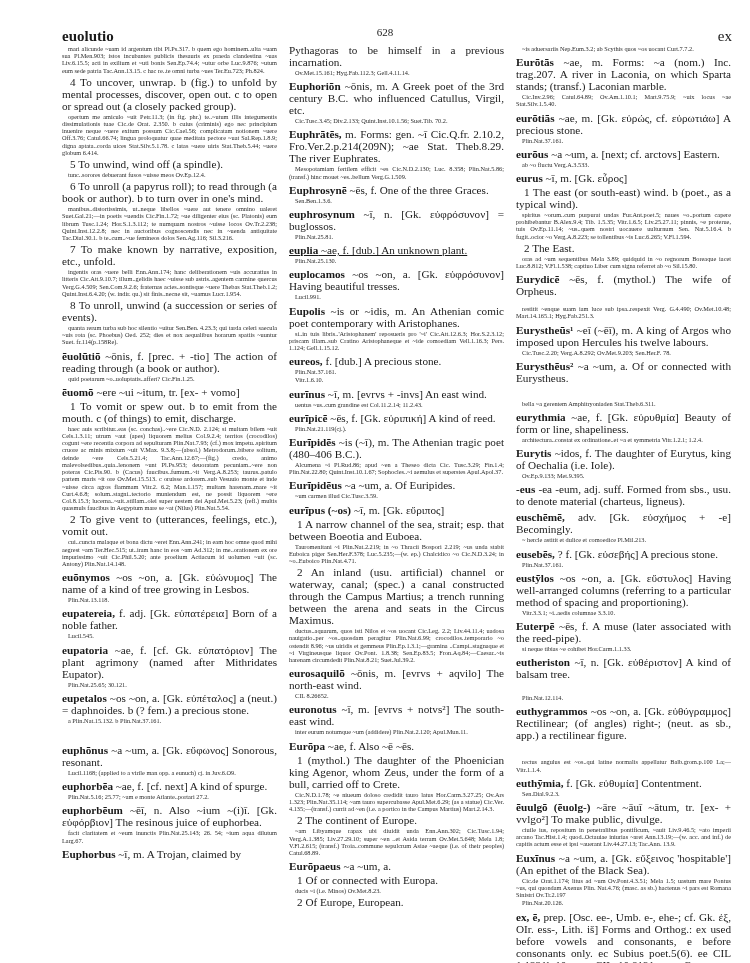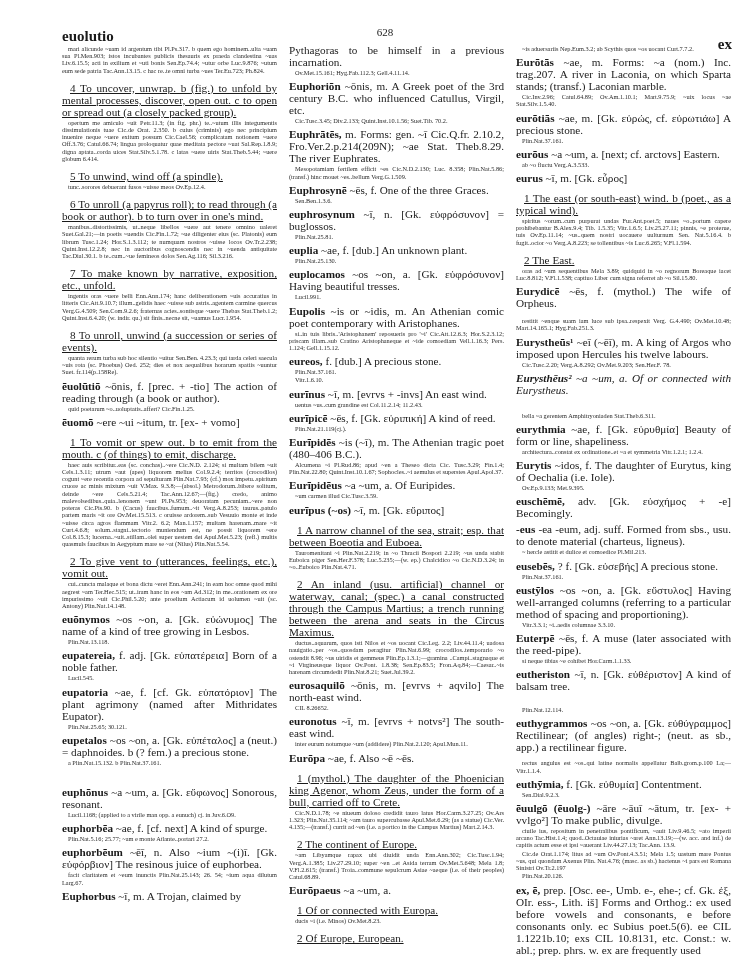--- a/index.html
+++ b/index.html
@@ -1,27 +1,27 @@
 <!DOCTYPE html>
 <html><head>
 <meta charset="utf-8">
 <style>
   html, body { margin:0; padding:0; background:#ffffff; }
   body { width:750px; height:963px; overflow:hidden; position:relative; color:#1a1a1a;
          font-family:"Liberation Serif","DejaVu Serif",serif; }
   .header { position:absolute; top:22px; left:62px; right:18px; height:24px; }
   .hw-left { position:absolute; left:0; top:6px; font-weight:bold; font-size:15px; }
   .pagenum { position:absolute; left:50%; top:4px; transform:translateX(-50%); font-size:11px; margin-left:-12px;}
-  .hw-right { position:absolute; right:0; top:6px; font-weight:bold; font-size:15px;margin-top:8px; }
+  .hw-right { position:absolute; right:0; top:6px; font-weight:normal; font-size:15px; }
   .cols { position:absolute; top:44px; left:62px; width:670px; display:flex; gap:12px; }
   .col { width:215px; font-size:10.2px; line-height:11.2px; text-align:justify; }
   .entry { margin:0 0 5px 0; }
   .def { font-size:10.2px; line-height:11.2px; }
   .cite { font-size:6.3px; line-height:7.2px; color:#2a2a2a; display:block; margin:1px 0 1px 0; text-indent:6px; }
-  .sense { display:block; text-indent:8px; margin-top:8px;text-decoration:underline; }
+  .sense { display:block; text-indent:8px; margin-top:2px; }
   .lemma { font-weight:bold; }
   .big { font-size:11.2px; line-height:12px; }
 </style>
 </head>
 <body>
 
 <div class="header">
   <span class="hw-left">euolutio</span>
   <span class="pagenum">628</span>
   <span class="hw-right">ex</span>
@@ -67,21 +67,21 @@
       <div class="def big">Pythagoras to be himself in a previous incarnation.</div>
       <span class="cite">Ov.Met.15.161; Hyg.Fab.112.3; Gell.4.11.14.</span>
       <div class="entry def big" style="margin-top: 4px; margin-bottom: 0px;"><span class="lemma">Euphoriōn</span><span> ~ōnis, m. A Greek poet of the 3rd century B.C. who influenced Catullus, Virgil, etc.</span></div>
       <span class="cite">Cic.Tusc.3.45; Div.2.133; Quint.Inst.10.1.56; Suet.Tib. 70.2.</span>
       <div class="entry def big" style="margin-top: 4px; margin-bottom: 0px;"><span class="lemma">Euphrātēs,</span><span> m. Forms: gen. ~ī Cic.Q.fr. 2.10.2, Fro.Ver.2.p.214(209N); ~ae Stat. Theb.8.29. The river Euphrates.</span></div>
       <span class="cite">Mesopotamiam fertilem efficit ~es Cic.N.D.2.130; Luc. 8.358; Plin.Nat.5.86; (transf.) hinc mouet ~es..bellum Verg.G.1.509.</span>
       <div class="entry def big" style="margin-top: 4px; margin-bottom: 0px;"><span class="lemma">Euphrosynē</span><span> ~ēs, f. One of the three Graces.</span></div>
       <span class="cite">Sen.Ben.1.3.6.</span>
       <div class="entry def big" style="margin-top: 4px; margin-bottom: 0px;"><span class="lemma">euphrosynum</span><span> ~ī, n. [Gk. εὐφρόσυνον] = buglossos.</span></div>
       <span class="cite">Plin.Nat.25.81.</span>
-      <div class="entry def big" style="margin-top: 4px; margin-bottom: 0px;"><span class="lemma">euplia</span><span> ~ae, f. [dub.] An unknown plant.</span></div>
+      <div class="entry def big" style="margin-top: 4px; margin-bottom: 0px; text-decoration: underline;"><span class="lemma">euplia</span><span> ~ae, f. [dub.] An unknown plant.</span></div>
       <span class="cite">Plin.Nat.25.130.</span>
       <div class="entry def big" style="margin-top: 4px; margin-bottom: 0px;"><span class="lemma">euplocamos</span><span> ~os ~on, a. [Gk. εὐφρόσυνον] Having beautiful tresses.</span></div>
       <span class="cite">Lucil.991.</span>
       <div class="entry def big" style="margin-top: 4px; margin-bottom: 0px;"><span class="lemma">Eupolis</span><span> ~is or ~idis, m. An Athenian comic poet contemporary with Aristophanes.</span></div>
       <span class="cite">si..in tuis libris..'Aristophanem' reposueris pro '~i' Cic.Att.12.6.3; Hor.S.2.3.12; priscam illam..sub Cratino Aristophaneque et ~ide comoediam Vell.1.16.3; Pers. 1.124; Gell.1.15.12.</span>
       <div class="entry def big" style="margin-top: 4px; margin-bottom: 0px;"><span class="lemma">eureos,</span><span> f. [dub.] A precious stone.</span></div>
       <span class="cite">Plin.Nat.37.161.</span>
       <span class="cite">Vitr.1.6.10.</span>
       <div class="entry def big" style="margin-top: 4px; margin-bottom: 0px;"><span class="lemma">eurīnus</span><span> ~ī, m. [evrvs + -invs] An east wind.</span></div>
       <span class="cite">uentus ~us..cum grandine est Col.11.2.14; 11.2.43.</span>
@@ -120,40 +120,41 @@
       <span class="cite">ab ~o fluctu Verg.A.3.533.</span>
       <div class="entry def big" style="margin-top: 4px; margin-bottom: 0px;"><span class="lemma">eurus</span><span> ~ī, m. [Gk. εὖρος]</span></div>
       <span class="sense def big">1 The east (or south-east) wind. b (poet., as a typical wind).</span>
       <span class="cite">spiritus ~orum..cum purpurat undas Fur.Ant.poet.5; naues ~o..portum capere prohibebantur B.Alex.9.4; Tib. 1.5.35; Vitr.1.6.5; Liv.25.27.11; pinnis, ~e proterue, tuis Ov.Ep.11.14; ~us..quem nostri uocauere uulturnum Sen. Nat.5.16.4. b fugit..ocior ~o Verg.A.8.223; se tollentibus ~is Luc.6.265; V.Fl.1.594.</span>
       <span class="sense def big">2 The East.</span>
       <span class="cite">oras ad ~um sequentibus Mela 3.89; quidquid in ~o regnorum Boreaque iacet Luc.8.812; V.Fl.1.538; captiuo Liber cum signa referret ab ~o Sil.15.80.</span>
       <div class="entry def big" style="margin-top: 4px; margin-bottom: 8px;"><span class="lemma">Eurydicē</span><span> ~ēs, f. (mythol.) The wife of Orpheus.</span></div>
       <span class="cite">restitit ~enque suam iam luce sub ipsa..respexit Verg. G.4.490; Ov.Met.10.48; Mart.14.165.1; Hyg.Fab.251.3.</span>
       <div class="entry def big" style="margin-top: 4px; margin-bottom: 0px;"><span class="lemma">Eurystheūs¹</span><span> ~eī (~ēī), m. A king of Argos who imposed upon Hercules his twelve labours.</span></div>
       <span class="cite">Cic.Tusc.2.20; Verg.A.8.292; Ov.Met.9.203; Sen.Her.F. 78.</span>
-      <div class="entry def big" style="margin-top: 4px; margin-bottom: 16px; font-style: italic;"><span class="lemma">Eurysthēus²</span><span> ~a ~um, a. Of or connected with Eurystheus.</span></div>
+      <div class="entry def big" style="margin-top: 4px; margin-bottom: 16px;"><span class="lemma">Eurysthēus²</span><span> ~a ~um, a. Of or connected with Eurystheus.</span></div>
       <span class="cite">bella ~a gerentem Amphitryoniaden Stat.Theb.6.311.</span>
       <div class="entry def big" style="margin-top: 4px; margin-bottom: 0px;"><span class="lemma">eurythmia</span><span> ~ae, f. [Gk. εὐρυθμία] Beauty of form or line, shapeliness.</span></div>
       <span class="cite">architectura..constat ex ordinatione..et ~a et symmetria Vitr.1.2.1; 1.2.4.</span>
       <div class="entry def big" style="margin-top: 4px; margin-bottom: 0px;"><span class="lemma">Eurytis</span><span> ~idos, f. The daughter of Eurytus, king of Oechalia (i.e. Iole).</span></div>
       <span class="cite">Ov.Ep.9.133; Met.9.395.</span>
+      <div class="entry def big" style="margin-top: 4px; margin-bottom: 0px;"><span class="lemma">-eus</span><span> -ea -eum, adj. suff. Formed from sbs., usu. to denote material (charteus, ligneus).</span></div>
       <div class="entry def big" style="margin-top: 4px; margin-bottom: 0px;"><span class="lemma">euschēmē,</span><span> adv. [Gk. εὐσχήμος + -e] Becomingly.</span></div>
-      <div class="entry def big" style="margin-top: 4px; margin-bottom: 0px;"><span class="lemma">-eus</span><span> -ea -eum, adj. suff. Formed from sbs., usu. to denote material (charteus, ligneus).</span></div>
       <span class="cite">~ hercle astitit et dulice et comoedice Pl.Mil.213.</span>
       <div class="entry def big" style="margin-top: 4px; margin-bottom: 0px;"><span class="lemma">eusebēs,</span><span> ? f. [Gk. εὐσεβής] A precious stone.</span></div>
       <span class="cite">Plin.Nat.37.161.</span>
       <div class="entry def big" style="margin-top: 4px; margin-bottom: 0px;"><span class="lemma">eustȳlos</span><span> ~os ~on, a. [Gk. εὔστυλος] Having well-arranged columns (referring to a particular method of spacing and proportioning).</span></div>
       <span class="cite">Vitr.3.3.1; ~i..aedis columnae 3.3.10.</span>
       <div class="entry def big" style="margin-top: 4px; margin-bottom: 0px;"><span class="lemma">Euterpē</span><span> ~ēs, f. A muse (later associated with the reed-pipe).</span></div>
       <span class="cite">si neque tibias ~e cohibet Hor.Carm.1.1.33.</span>
       <div class="entry def big" style="margin-top: 4px; margin-bottom: 14px;"><span class="lemma">eutheriston</span><span> ~ī, n. [Gk. εὐθέριστον] A kind of balsam tree.</span></div>
       <span class="cite">Plin.Nat.12.114.</span>
-      <div class="entry def big" style="margin-top: 4px; margin-bottom: 6px;"><span class="lemma">euthygrammos</span><span> ~os ~on, a. [Gk. εὐθύγραμμος] Rectilinear; (of angles) right-; (neut. as sb., app.) a rectilinear figure.</span></div>
+      <div class="entry def big" style="margin-top: 4px; margin-bottom: 17px;"><span class="lemma">euthygrammos</span><span> ~os ~on, a. [Gk. εὐθύγραμμος] Rectilinear; (of angles) right-; (neut. as sb., app.) a rectilinear figure.</span></div>
       <span class="cite">rectus angulus est ~os..qui latine normalis appellatur Balb.grom.p.100 La;—Vitr.1.1.4.</span>
       <div class="entry def big" style="margin-top: 4px; margin-bottom: 0px;"><span class="lemma">euthȳmia,</span><span> f. [Gk. εὐθυμία] Contentment.</span></div>
       <span class="cite">Sen.Dial.9.2.3.</span>
       <div class="entry def big" style="margin-top: 4px; margin-bottom: 0px;"><span class="lemma">ēuulgō (ēuolg-)</span><span> ~āre ~āuī ~ātum, tr. [ex- + vvlgo²] To make public, divulge.</span></div>
       <span class="cite">ciuile ius, repositum in penetralibus pontificum, ~auit Liv.9.46.5; ~ato imperii arcano Tac.Hist.1.4; quod..Octauiae iniurias ~aret Ann.13.19;—(w. acc. and inf.) de capitis actum esse et ipsi ~auerant Liv.44.27.13; Tac.Ann. 13.9.</span>
+      <div class="entry def big" style="margin-top: 4px; margin-bottom: 0px;"><span class="lemma">Euxīnus</span><span> ~a ~um, a. [Gk. εὔξεινος 'hospitable'] (An epithet of the Black Sea).</span></div>
       <span class="cite">Cic.de Orat.1.174; litus ad ~um Ov.Pont.4.3.51; Mela 1.5; uastum mare Pontus ~us, qui quondam Axenus Plin. Nat.4.76; (masc. as sb.) hactenus ~i pars est Romana Sinistri Ov.Tr.2.197</span>
       <span class="cite">Plin.Nat.20.126.</span>
       <div class="entry def big" style="margin-top: 4px; margin-bottom: 0px;"><span class="lemma">ex, ē,</span><span> prep. [Osc. ee-, Umb. e-, ehe-; cf. Gk. ἐξ, OIr. ess-, Lith. iš] Forms and Orthog.: ex used before vowels and consonants, e before consonants only. ec Subius poet.5(6). ee CIL 1.1221b.10; exs CIL 10.8131, etc. Const.: w. abl.; prep. phrs. w. ex are frequently used</span></div>
     </div>
 </div>
 
 </body></html>

